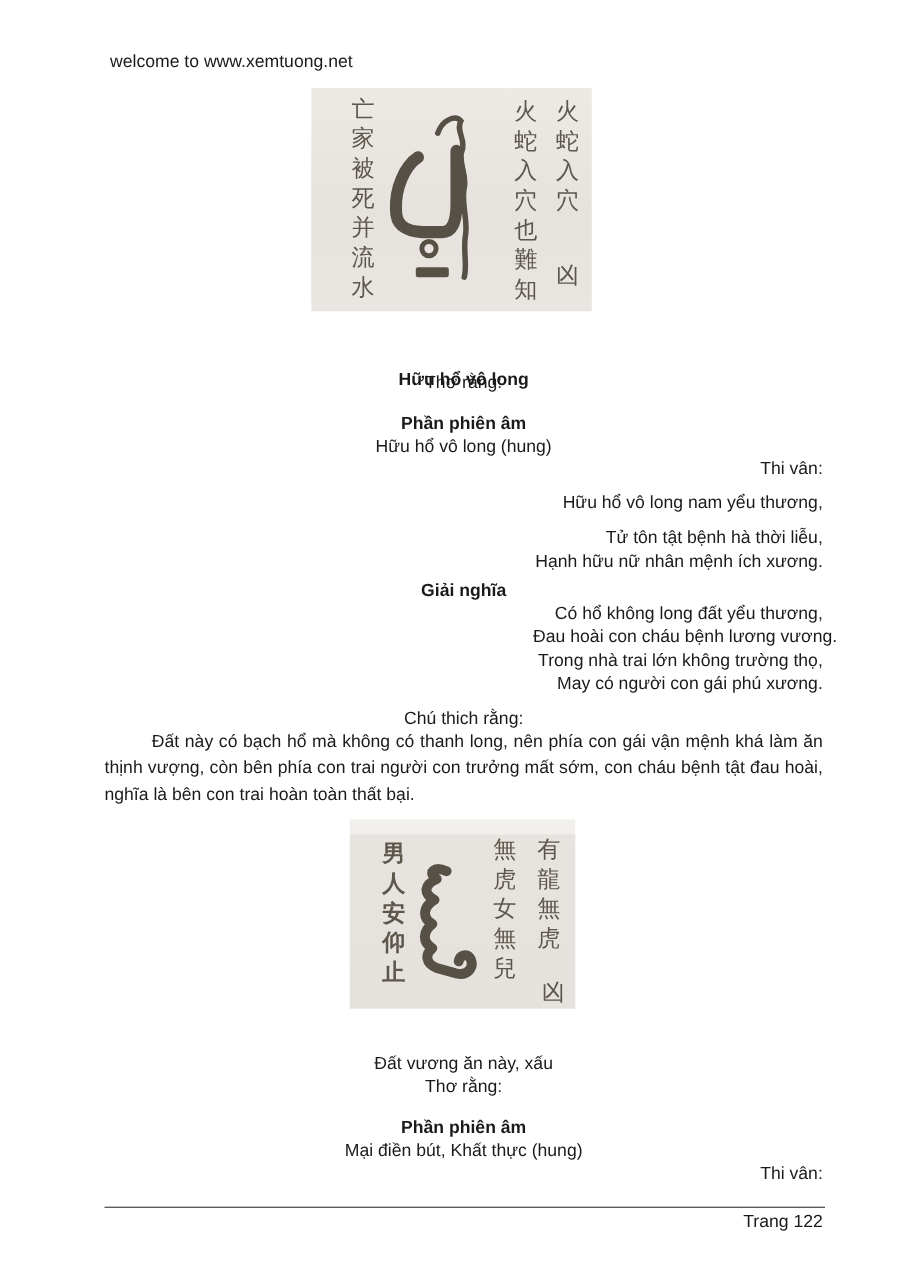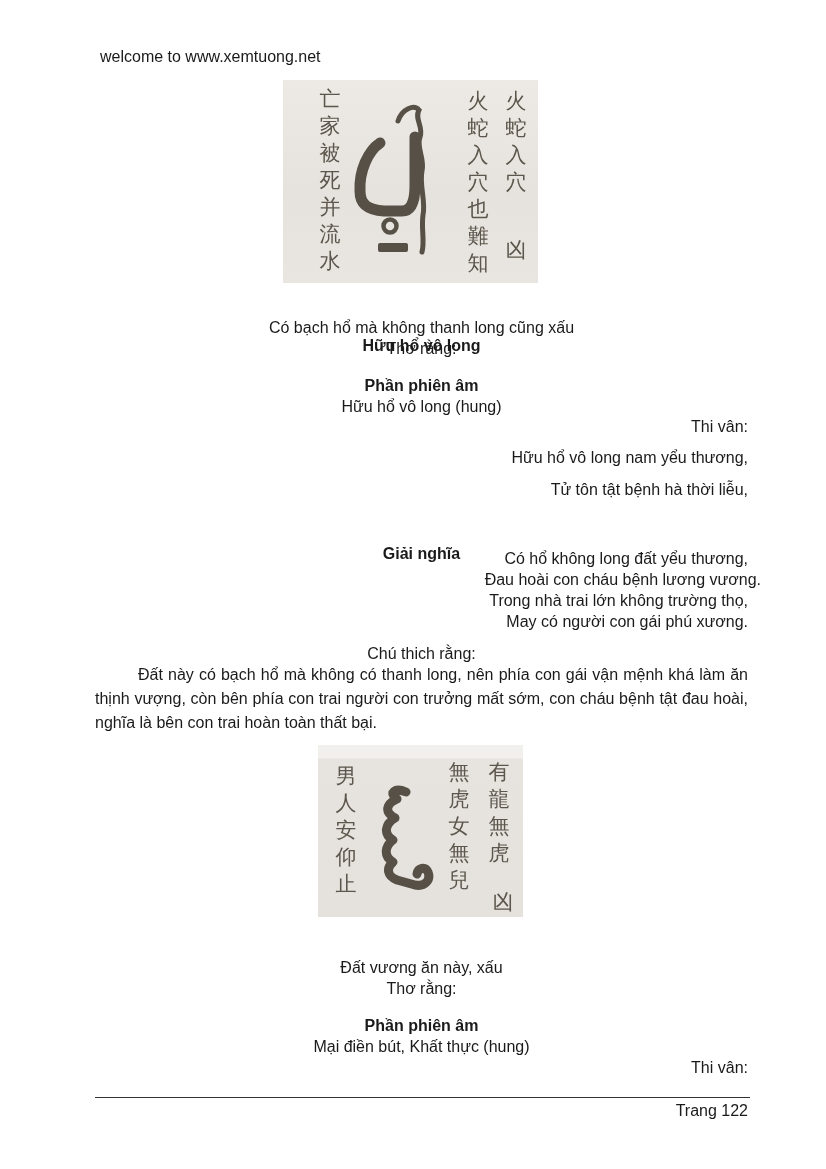--- a/index.html
+++ b/index.html
@@ -100,41 +100,41 @@
       <path d="M70,28 C74,16 86,11 91,17 C86,26 96,34 92,44 C88,54 97,66 94,78 C91,92 98,108 95,122 C93,136 97,148 94,159" fill="none" stroke="#575046" stroke-width="5" stroke-linecap="round"></path>
       <circle cx="62" cy="133" r="6.5" fill="none" stroke="#575046" stroke-width="4.5"></circle>
       <rect x="50" y="150" width="30" height="9" rx="2" fill="#575046"></rect>
     </svg>
     <div class="vcol" style="left:182px; top:8px;">火蛇入穴也難知</div>
     <div class="vcol" style="left:220px; top:8px;">火蛇入穴</div>
     <div class="verdict" style="left:220px; top:156px;">凶</div>
   </div>
 
   <div class="line bold" style="top:288px;margin-top:48px;">Hữu hổ vô long</div>
-  <div class="line" style="top:318px;">Có bạch hổ mà không thanh long cũng xấu</div>
   <div class="line" style="top:339px;">Thơ rằng:</div>
 
   <div class="line bold" style="top:376px;">Phần phiên âm</div>
   <div class="line" style="top:397px;">Hữu hổ vô long (hung)</div>
 
   <div class="line leftalign" style="top:417px; left:138px; width:610px;">Thi vân:</div>
   <div class="line leftalign" style="top:414px; left:310px; width:438px;margin-top:34px;">Hữu hổ vô long nam yểu thương,</div>
   <div class="line leftalign" style="top:480px; left:310px; width:438px;">Tử tôn tật bệnh hà thời liễu,</div>
+  <div class="line leftalign" style="top:501px; left:310px; width:438px;">Hạnh hữu nữ nhân mệnh ích xương.</div>
 
-  <div class="line bold" style="top:544px;">Giải nghĩa</div>
+  <div class="line bold" style="top:528px;">Giải nghĩa</div>
   <div class="line leftalign" style="top:549px; left:310px; width:438px;">Có hổ không long đất yểu thương,</div>
   <div class="line leftalign" style="top:570px; left:323px; width:438px;">Đau hoài con cháu bệnh lương vương.</div>
   <div class="line leftalign" style="top:591px; left:310px; width:438px;">Trong nhà trai lớn không trường thọ,</div>
   <div class="line leftalign" style="top:612px; left:310px; width:438px;">May có người con gái phú xương.</div>
 
   <div class="line" style="top:644px;">Chú thich rằng:</div>
   <div class="para">Đất này có bạch hổ mà không có thanh long, nên phía con gái vận mệnh khá làm ăn thịnh vượng, còn bên phía con trai người con trưởng mất sớm, con cháu bệnh tật đau hoài, nghĩa là bên con trai hoàn toàn thất bại.</div>
 
   <div class="scan scan2">
-    <div class="vcol" style="left:15px; top:18px;">男人安仰止</div>
+    <div class="vcol" style="left:27px; top:18px;font-weight:bold;">男人安仰止</div>
     <svg class="drawing" style="left:55px; top:40px;" width="65" height="112" viewBox="0 0 65 112">
       <path d="M33,7 C22,2 15,8 24,14 C13,19 11,27 22,33 C12,39 10,49 20,55 C12,61 10,71 20,77 C13,83 14,91 24,95 L42,100 C52,102 58,95 55,87 C52,81 45,83 44,89" fill="none" stroke="#575046" stroke-width="9" stroke-linecap="round" stroke-linejoin="round"></path>
     </svg>
     <div class="vcol" style="left:128px; top:14px;">無虎女無兒</div>
     <div class="vcol" style="left:168px; top:14px;">有龍無虎</div>
     <div class="verdict" style="left:172px; top:143px;">凶</div>
   </div>
 
   <div class="line" style="top:958px;">Đất vương ăn này, xấu</div>
   <div class="line" style="top:979px;">Thơ rằng:</div>

